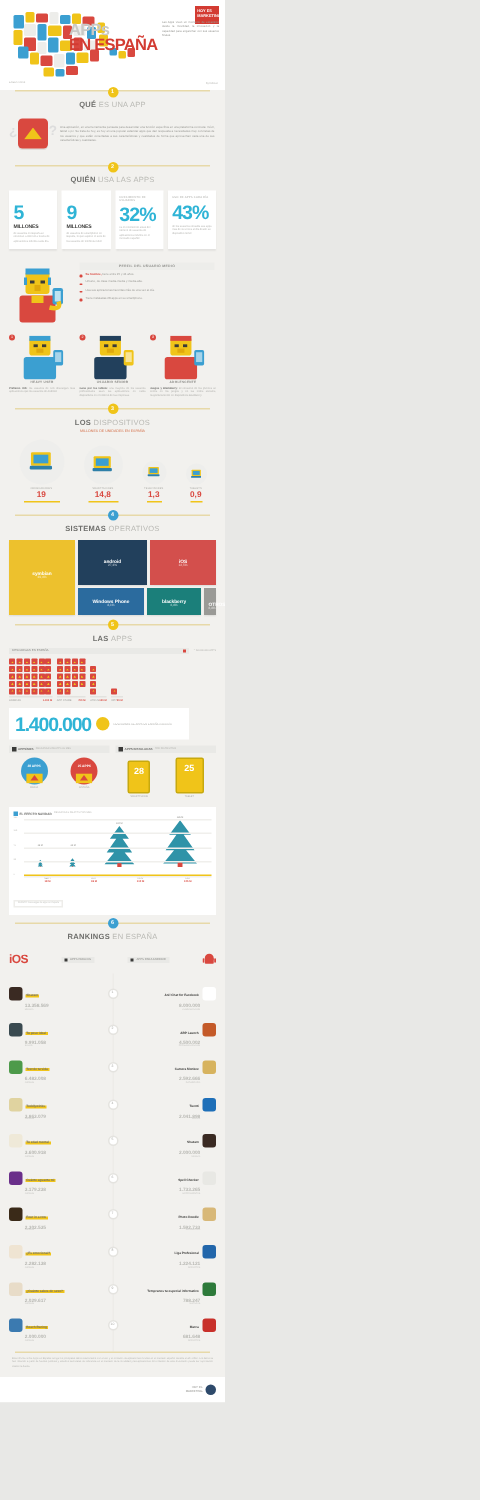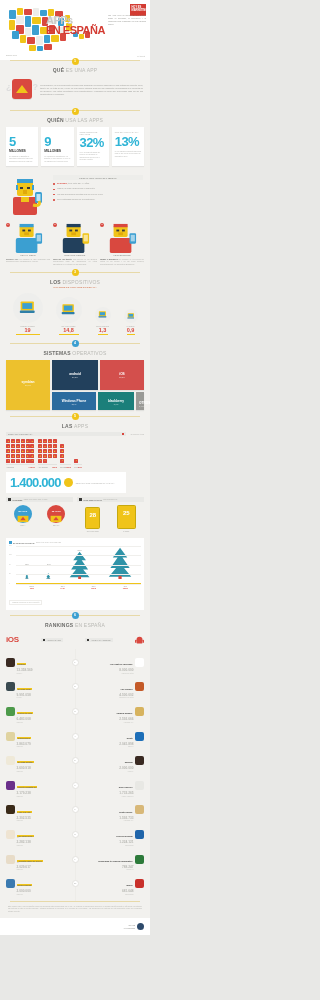--- a/index.html
+++ b/index.html
@@ -256,21 +256,21 @@
     <div class="card-desc">de usuarios de smartphone en España, lo que supone el 66% de los usuarios de telefonía móvil</div>
         </div>
         <div class="card">
           <div class="card-top">CRECIMIENTO DE USUARIOS</div>
     <div class="card-num">32%</div>
     <div class="card-unit"></div>
     <div class="card-desc">es el crecimiento anual del número de usuarios de aplicaciones móviles en el mercado español</div>
         </div>
         <div class="card">
           <div class="card-top">USO DE APPS CADA DÍA</div>
-    <div class="card-num">13%</div>
+    <div class="card-num">43%</div>
     <div class="card-unit"></div>
     <div class="card-desc">de los usuarios consulta sus apps más de 20 veces al día desde su dispositivo móvil</div>
         </div>
       </div>
   </div>
 
   <div class="sec">
     <div class="profile">
       <div class="avatar">
         <svg viewBox="0 0 42 42" width="42" height="42">

